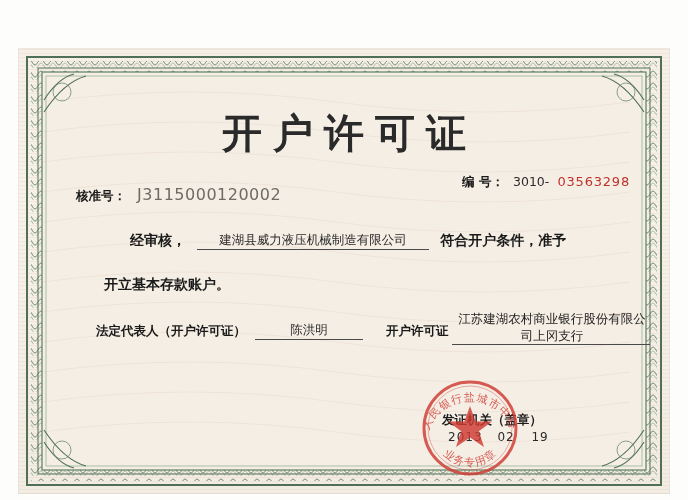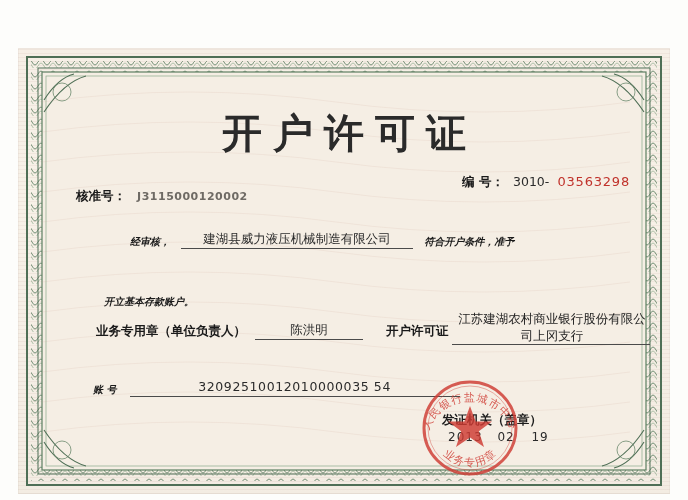--- a/index.html
+++ b/index.html
@@ -96,41 +96,39 @@
   }
 
   .row {
     position: absolute;
     font-family: "DejaVu Sans", "Liberation Sans", sans-serif;
     color: #1d1d1d;
     white-space: nowrap;
   }
 
   .label {
-    font-size: 10px;
+    font-size: 14px;
     font-weight: bold;
     color: #1a1a1a;
-    font-style: italic;
   }
   .label-sm {
     font-size: 12.5px;
     font-weight: bold;
     color: #1a1a1a;
   }
 
   .value {
     font-size: 12.5px;
     color: #2b2b2b;
   }
 
   .value-faint {
-    font-size: 11px;
+    font-size: 16px;
     color: #6e6a64;
     letter-spacing: 0.5px;
-    font-weight: bold;
   }
 
   .redtext {
     color: #c0322b;
     font-size: 13px;
     letter-spacing: 0.8px;
   }
 
   .ul {
     display: inline-block;
@@ -139,21 +137,21 @@
     vertical-align: bottom;
     line-height: 17px;
     height: 18px;
   }
 
   
   #row-approval { left: 58px; top: 137px; }
   #row-number   { right: 40px; top: 123px; }
 
   #row-audit    { left: 112px; top: 182px; }
-  #row-open     { left: 86px;  top: 242px; }
+  #row-open     { left: 86px;  top: 226px; }
 
   #row-legal    { left: 78px;  top: 272px; }
   #row-bank     { left: 368px; top: 272px; }
   #bank-name {
     position: absolute;
     left: 436px;
     top: 262px;
     width: 196px;
     font-size: 12.5px;
     color: #1f1f1f;
@@ -327,34 +325,30 @@
         <span class="label">经审核，</span>
         <span class="ul value" style="width:232px;margin:0 6px;">建湖县威力液压机械制造有限公司</span>
         <span class="label">符合开户条件，准予</span>
       </div>
 
       <div class="row" id="row-open">
         <span class="label">开立基本存款账户。</span>
       </div>
 
       <div class="row" id="row-legal">
-        <span class="label-sm">业务专用章（单位负责人）</span>
+        <span class="label-sm">法定代表人（开户许可证）</span>
         <span class="ul value" style="width:108px;margin-left:4px;">陈洪明</span>
       </div>
 
       <div class="row" id="row-bank">
         <span class="label-sm">开户许可证</span>
       </div>
       <div id="bank-name">江苏建湖农村商业银行股份有限公司上冈支行</div>
       <div id="bank-underline"></div>
 
-      <div class="row" id="row-account">
-        <span class="label">账 号</span>
-        <span class="ul value" style="width:330px;margin-left:8px;letter-spacing:0.6px;">32092510012010000035 54</span>
-      </div>
 
       <div id="issuer">发证机关（盖章）</div>
 
       <div id="date-row">
         <span>2013</span>
         <span style="margin-left:10px;">02</span>
         <span style="margin-left:12px;">19</span>
       </div>
 
       <svg id="seal" viewBox="0 0 120 120">

